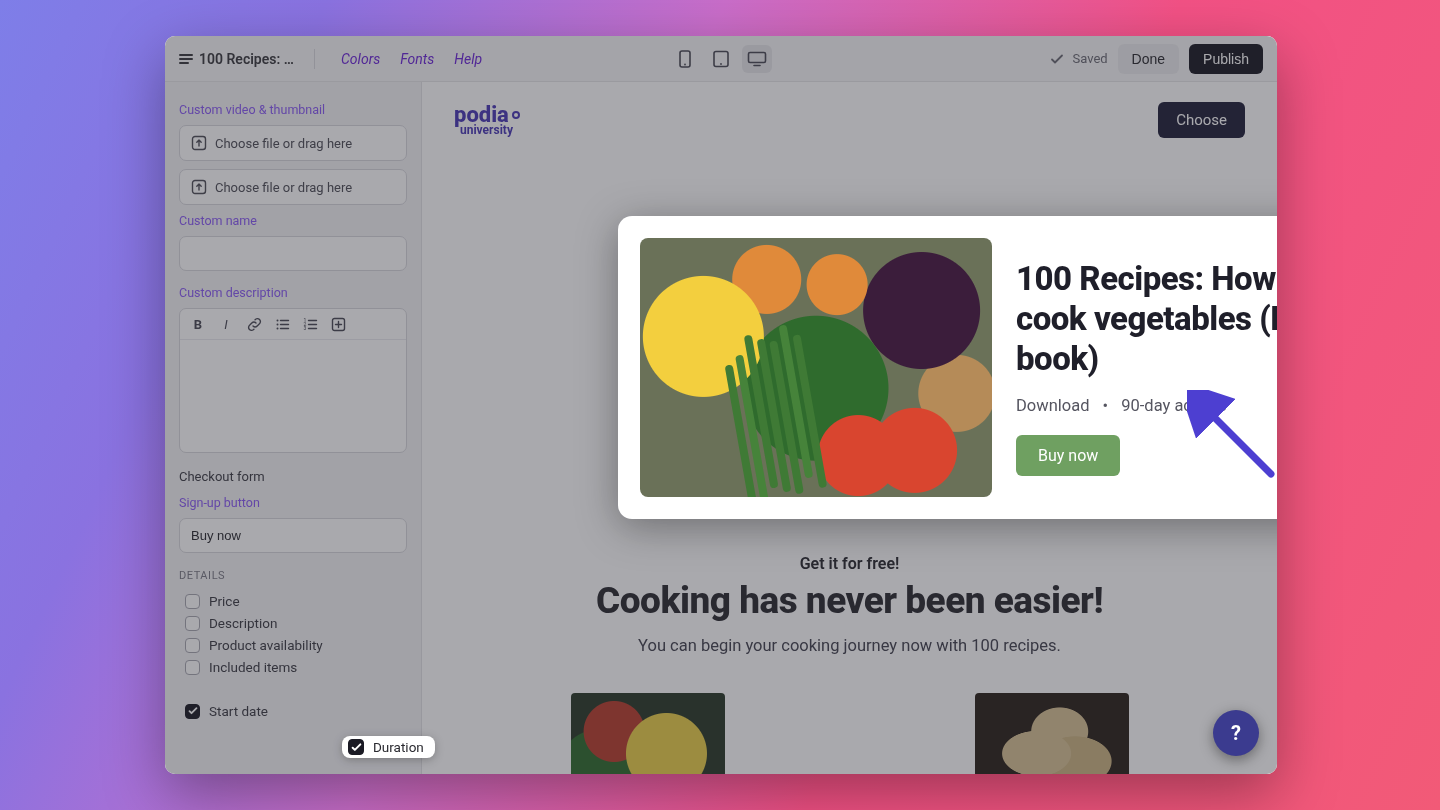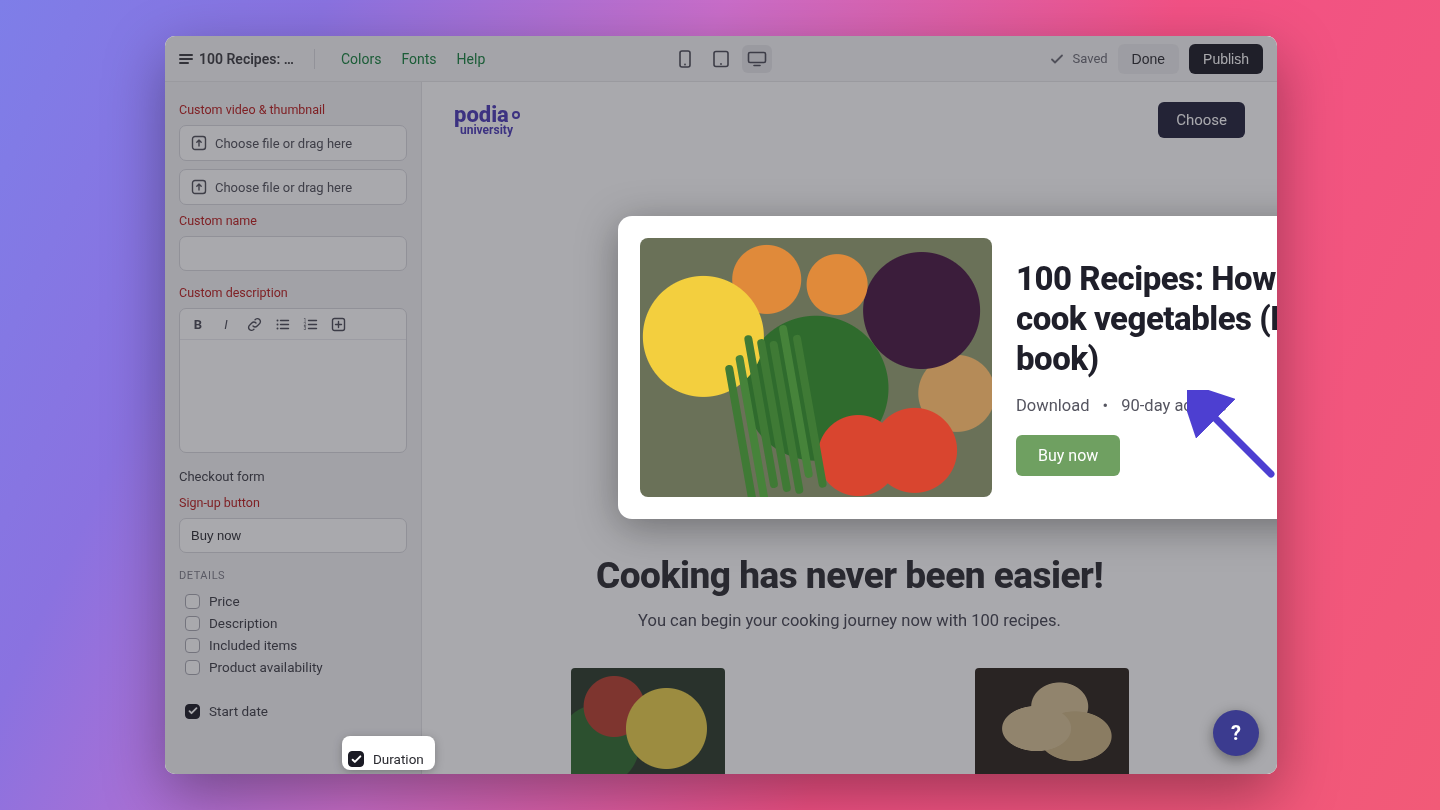--- a/index.html
+++ b/index.html
@@ -31,21 +31,21 @@
 .tb-left { display: flex; align-items: center; gap: 6px; }
 .hamb { width: 14px; height: 10px; position: relative; }
 .hamb span, .hamb::before, .hamb::after {
   content: ""; position: absolute; left: 0; height: 2px; background: #3a3a3f; border-radius: 1px;
 }
 .hamb::before { top: 0; width: 14px; }
 .hamb span { top: 4px; width: 14px; }
 .hamb::after { top: 8px; width: 10px; }
 .tb-title { font-weight: 600; max-width: 95px; white-space: nowrap; overflow: hidden; text-overflow: ellipsis; }
 .tb-sep { width: 1px; height: 20px; background: #d9d9de; margin: 0 12px; }
-.tb-link { color: #15803d; padding: 4px 6px; cursor: pointer; }
+.tb-link { color: #6d28d9; padding: 4px 6px; cursor: pointer; font-style: italic; }
 .tb-center { position: absolute; left: 50%; transform: translateX(-50%); display: flex; gap: 6px; }
 .dev-btn {
   width: 30px; height: 28px; border-radius: 6px; display: flex; align-items: center; justify-content: center;
   color: #4a4a55; cursor: pointer;
 }
 .dev-btn.active { background: #e6e6ea; }
 .tb-right { margin-left: auto; display: flex; align-items: center; gap: 10px; }
 .saved { display: flex; align-items: center; gap: 8px; color: #6b6b75; font-size: 13px; }
 .btn {
   padding: 7px 14px; border-radius: 6px; font-size: 14px; font-weight: 500;
@@ -55,21 +55,21 @@
 .btn-publish { background: #1a1a24; color: #fff; }
 
 
 .cols { display: flex; height: calc(100% - 46px); }
 .sidebar {
   width: 257px; padding: 14px 14px 20px 14px; overflow-y: auto;
   border-right: 1px solid #e3e3e6; background: #f4f4f6;
   font-size: 13px; color: #3a3a3f;
   () 
 }
-.sb-label { font-size: 12.5px; color: #b91c1c; margin: 6px 0 8px 0; }
+.sb-label { font-size: 12.5px; color: #8b5cf6; margin: 6px 0 8px 0; }
 .file-drop {
   display: flex; align-items: center; gap: 8px;
   border: 1px solid #d7d7dc; border-radius: 7px; padding: 9px 11px;
   background: #fff; color: #4f4f58; margin-bottom: 8px; cursor: pointer;
 }
 .input {
   width: 100%; border: 1px solid #d7d7dc; border-radius: 7px; padding: 9px 11px;
   background: #fff; color: #2a2a30; font-size: 13px;
 }
 .rte {
@@ -93,21 +93,21 @@
   flex-shrink: 0;
 }
 .cbox.checked { background: #1a1a24; border-color: #1a1a24; }
 .cbox.checked svg { display: block; }
 .cbox svg { display: none; }
 
 
 .highlight-chip {
   position: absolute; left: 177px; top: 700px; 
   z-index: 60; background: #fff; border-radius: 8px;
-  padding: 15px 11px 3px 6px; box-shadow: 0 2px 10px rgba(0,0,0,.25);
+  padding: 3px 11px 3px 6px; box-shadow: 0 2px 10px rgba(0,0,0,.25);
   display: flex; align-items: center; gap: 9px; font-size: 13.5px; color: #2a2a30;
 }
 .highlight-chip .cbox { width: 16px; height: 16px; }
 
 .canvas-wrap { flex: 1; overflow-y: auto; background: #b91c1c; position: relative; }
 .canvas { background: #fff; min-height: 100%; }
 
 
 .site-hdr {
   display: flex; align-items: center; gap: 16px; padding: 20px 32px;
@@ -317,25 +317,25 @@
       <div class="check-row">
         <span class="cbox"></span>
         <span>Price</span>
       </div>
       <div class="check-row">
         <span class="cbox"></span>
         <span>Description</span>
       </div>
       <div class="check-row">
         <span class="cbox"></span>
-        <span>Included items</span>
+        <span>Product availability</span>
       </div>
       <div class="check-row">
         <span class="cbox"></span>
-        <span>Product availability</span>
+        <span>Included items</span>
       </div>
       <div class="check-row" style="visibility:hidden">
         <span class="cbox checked"></span>
           <span>Duration</span>
       </div>
       <div class="check-row">
         <span class="cbox checked">
             <svg width="10" height="10" viewBox="0 0 10 10">
               <path d="M1.5 5.2l2 2 5-5" stroke="#fff" stroke-width="1.8" fill="none" stroke-linecap="round" stroke-linejoin="round"></path>
             </svg>
@@ -353,20 +353,21 @@
                 <span class="dot"></span>
               </span>
             <span class="bot">university</span>
           </div>
           <div class="login-btn">Choose</div>
         </div>
 
         <div style="height:340px"></div>
 
         <section class="lower">
+          <div class="kicker">Get it for free!</div>
           <h2>Cooking has never been easier!</h2>
           <p>You can begin your cooking journey now with 100 recipes.</p>
           <div class="lower-imgs">
             <div class="thumb a"></div>
             <div class="thumb b"></div>
           </div>
         </section>
       </div>
     </div>
   </div>

